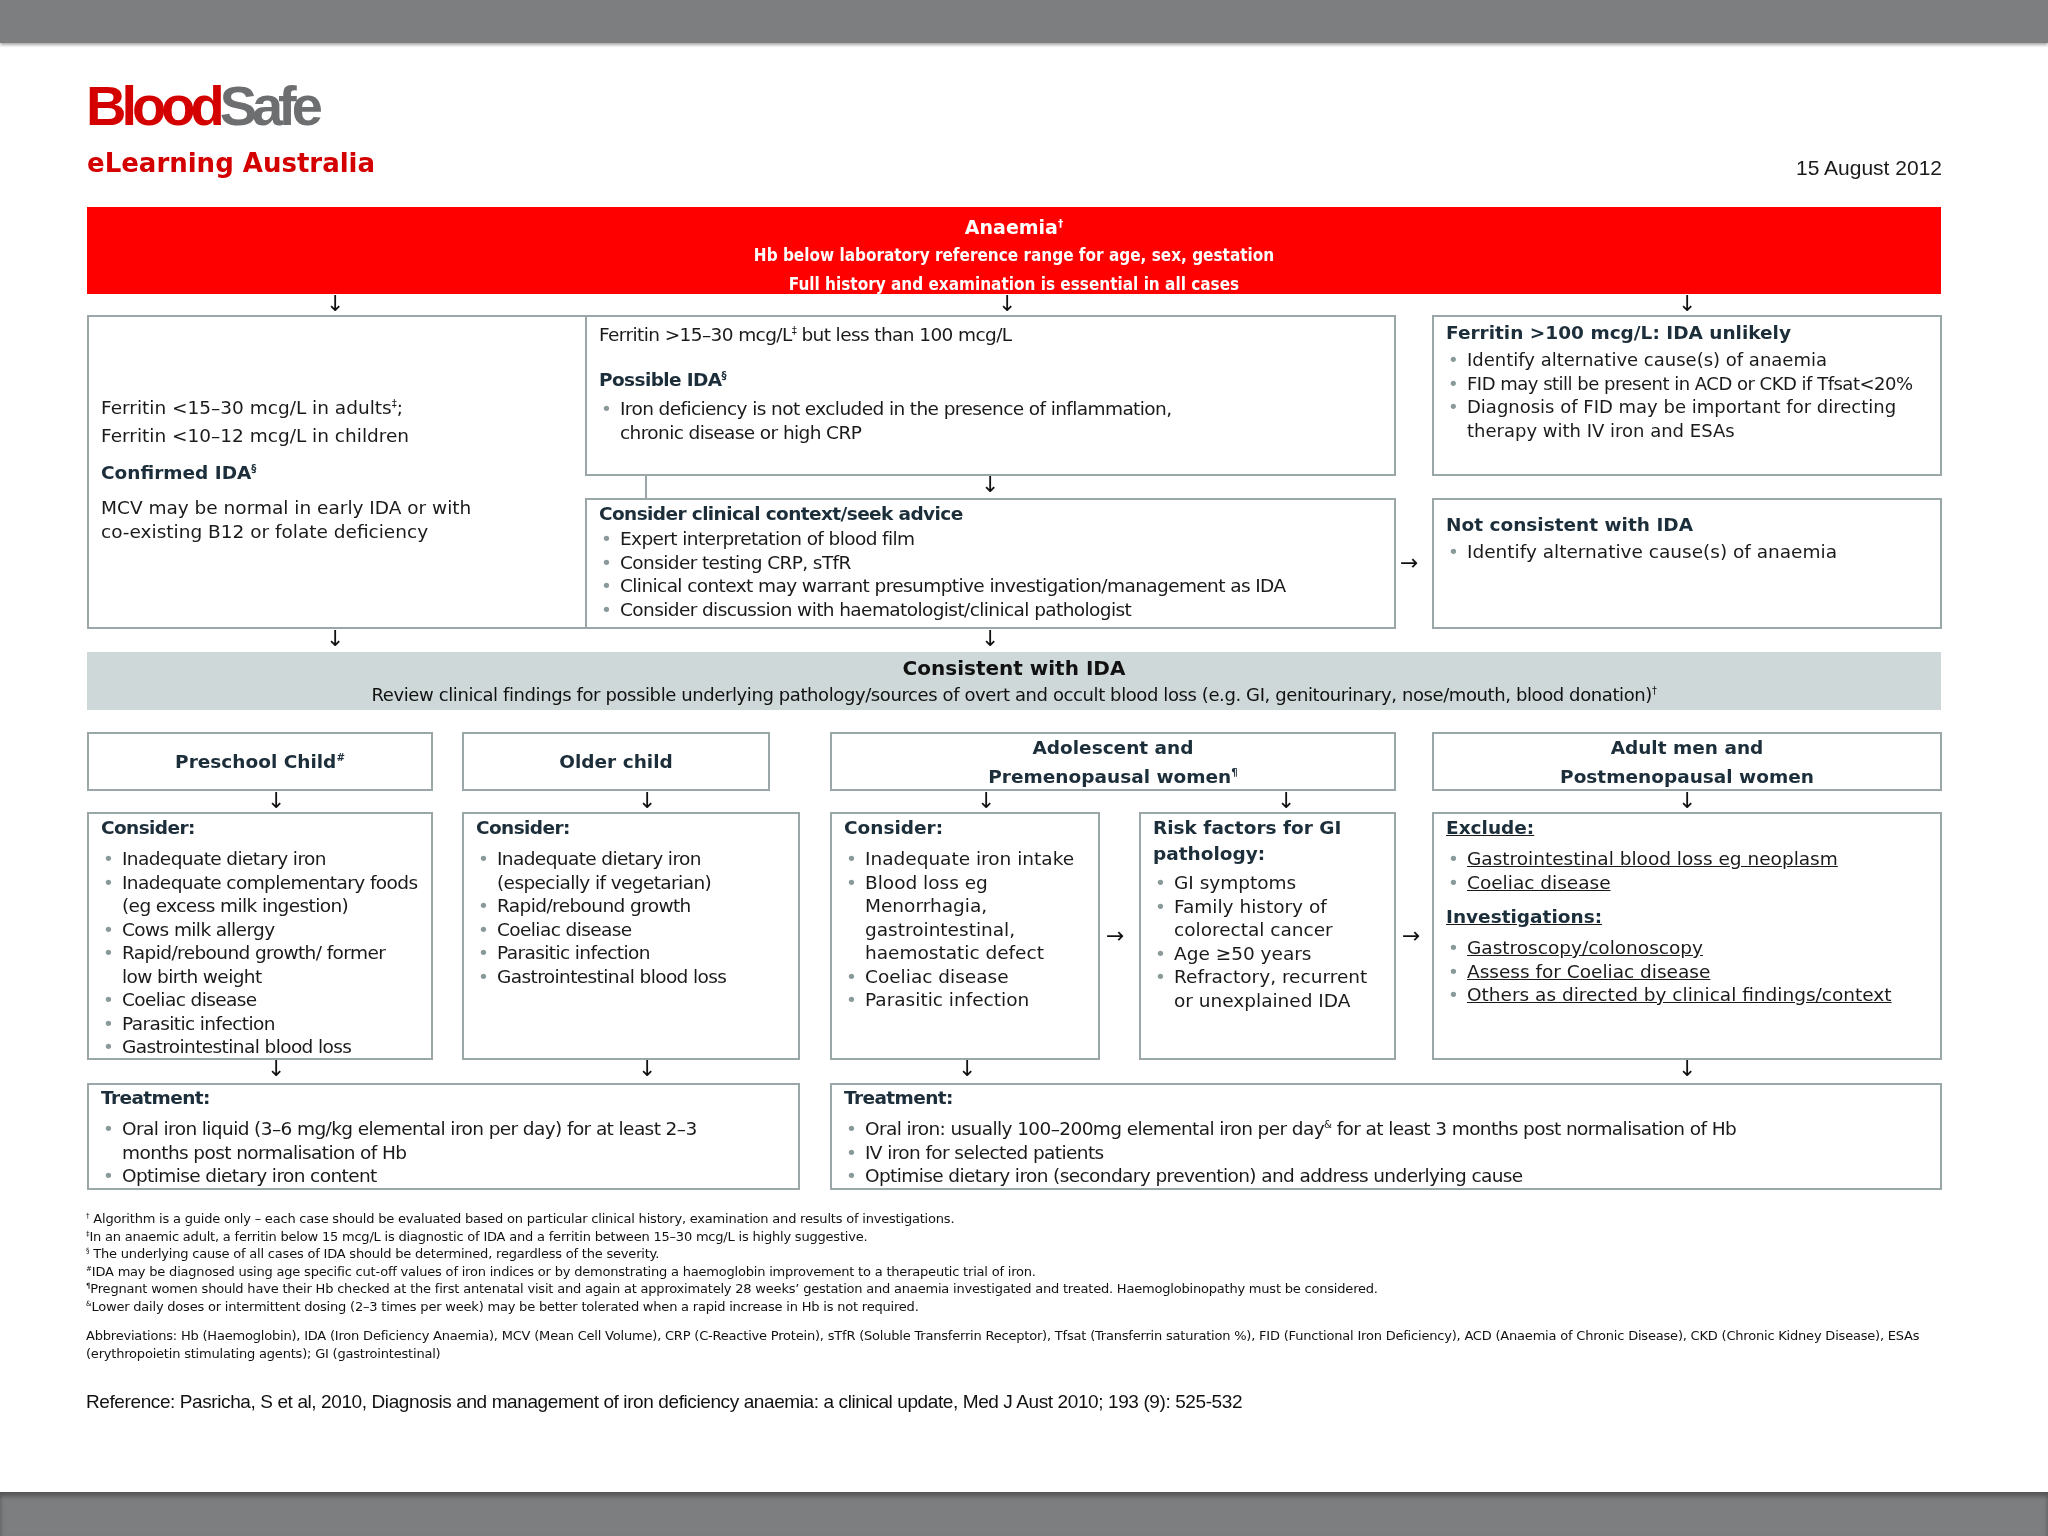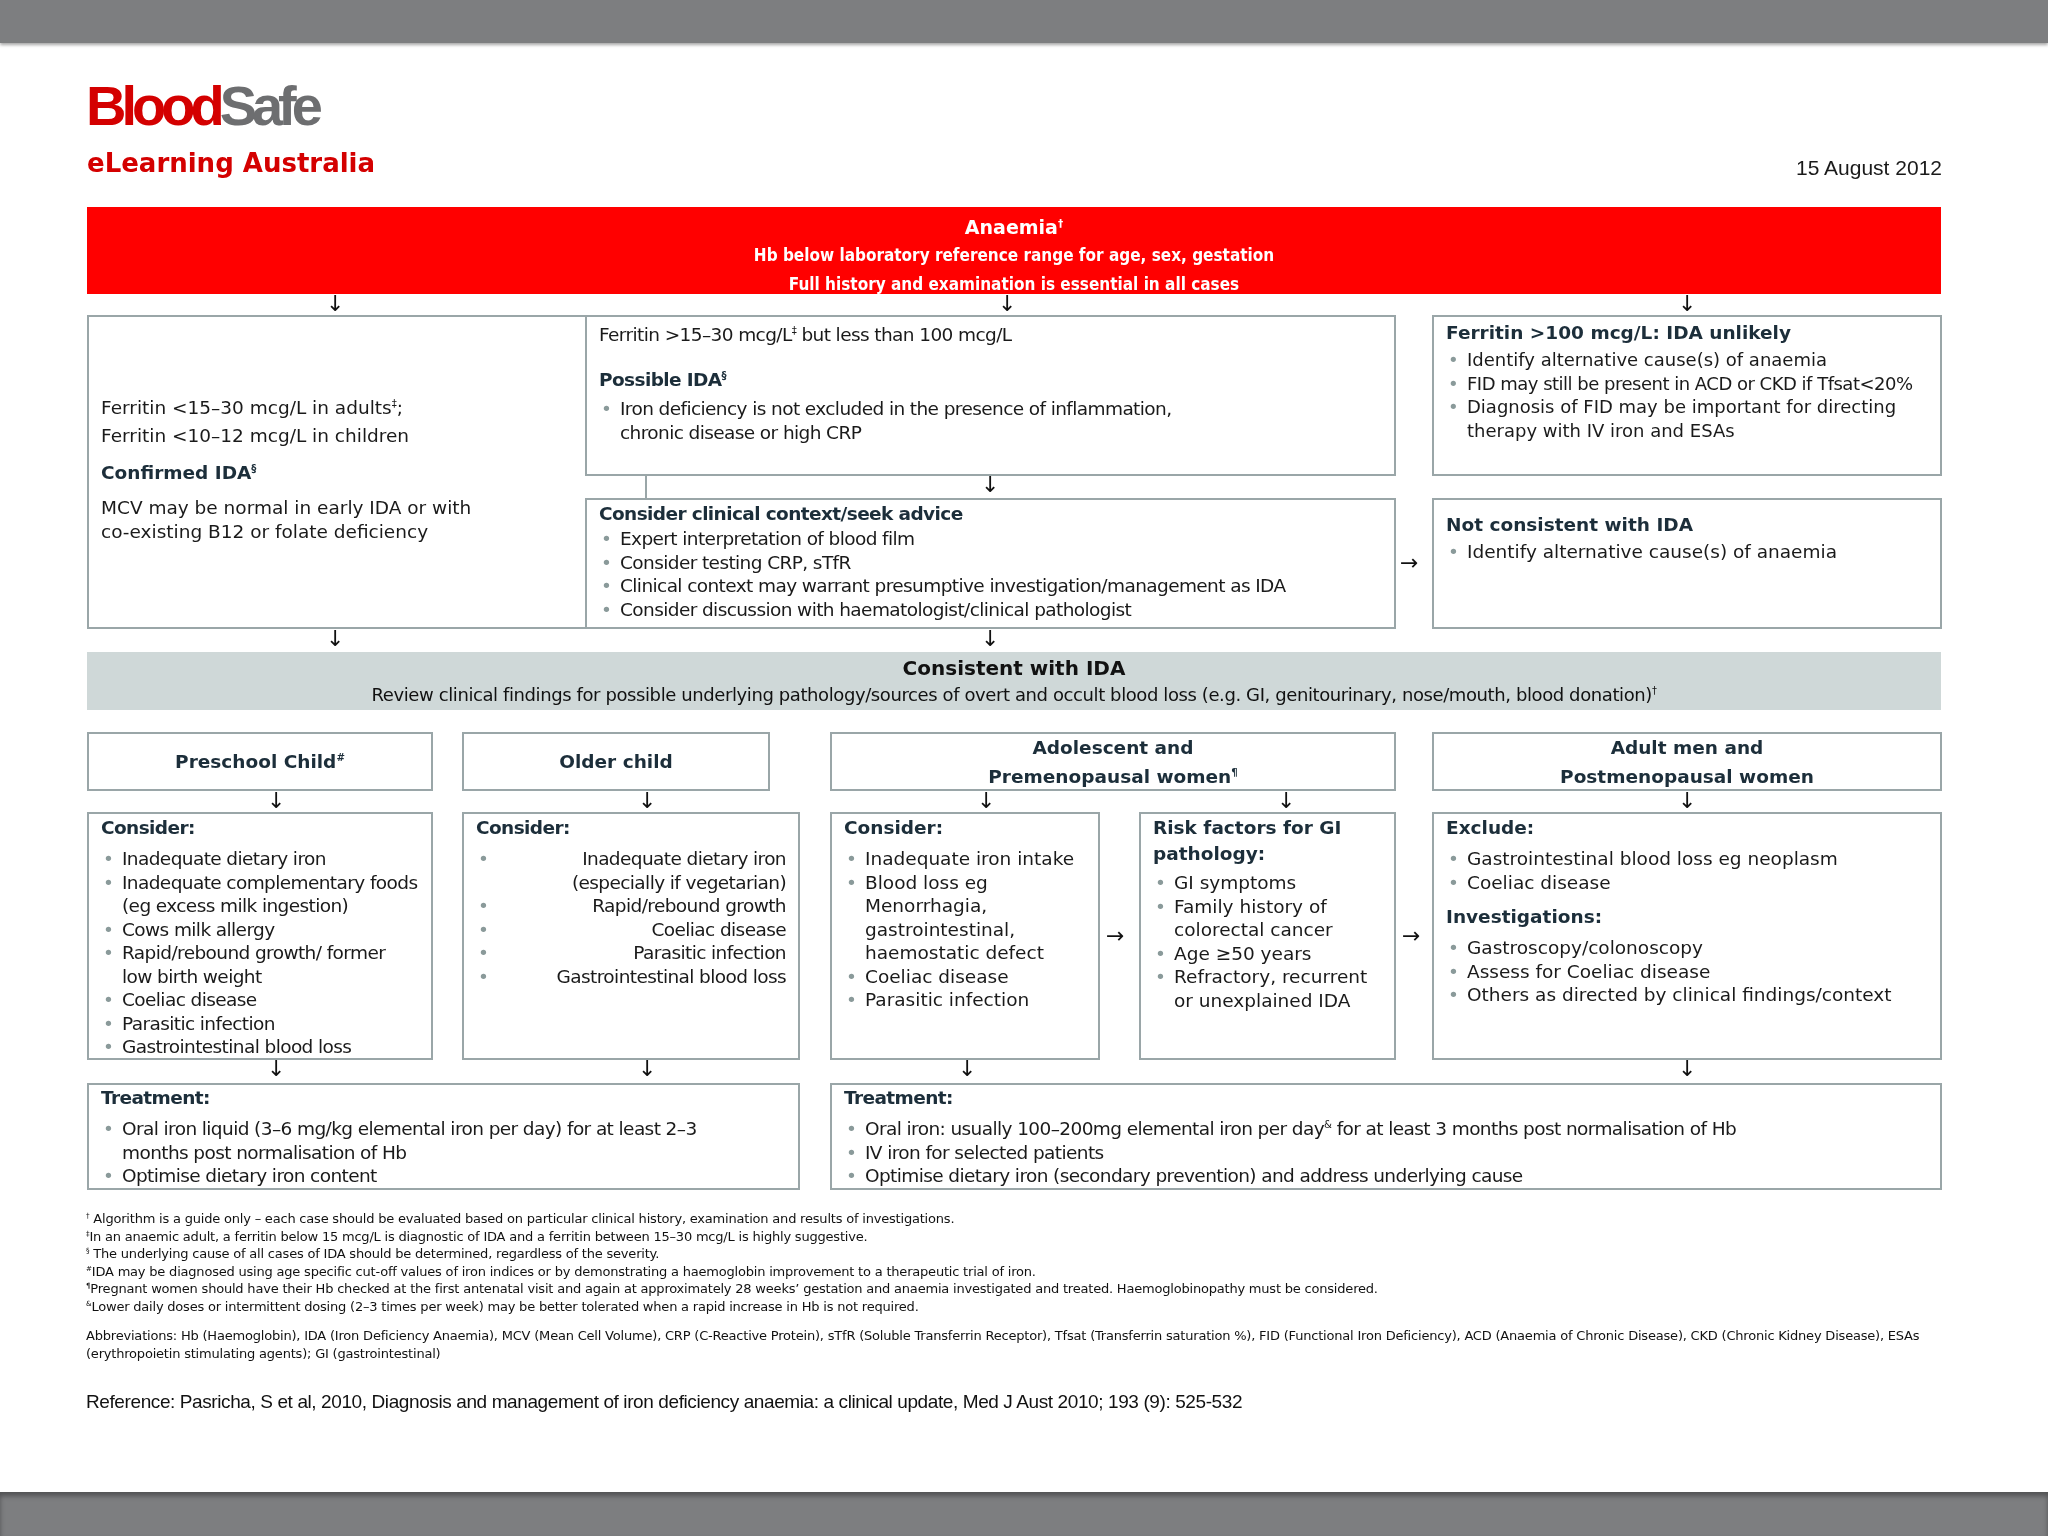--- a/index.html
+++ b/index.html
@@ -160,21 +160,21 @@
       <li>Coeliac disease</li>
       <li>Parasitic infection</li>
       <li>Gastrointestinal blood loss</li>
     </ul>
   </div>
 </div>
 
 <div class="box" style="left:462px; top:812px; width:338px; height:248px;">
   <div class="inner cond" style="padding-top:1px;">
     <div class="hd">Consider:</div>
-    <ul class="bl" style="margin-top:6px;text-align:right;">
+    <ul class="bl" style="margin-top:6px;">
       <li>Inadequate dietary iron (especially if vegetarian)</li>
       <li>Rapid/rebound growth</li>
       <li>Coeliac disease</li>
       <li>Parasitic infection</li>
       <li>Gastrointestinal blood loss</li>
     </ul>
   </div>
 </div>
 
 <div class="box" style="left:830px; top:812px; width:270px; height:248px;">
@@ -199,21 +199,21 @@
       <li>Family history of colorectal cancer</li>
       <li>Age ≥50 years</li>
       <li>Refractory, recurrent or unexplained IDA</li>
     </ul>
   </div>
 </div>
 
 <div class="arrow-r" style="left:1402px; top:925px;">→</div>
 
 <div class="box" style="left:1432px; top:812px; width:510px; height:248px;">
-  <div class="inner" style="padding-top:1px;">
+  <div class="inner" style="padding-top:1px;text-decoration:underline;">
     <div class="hd">Exclude:</div>
     <ul class="bl" style="margin-top:6px;">
       <li>Gastrointestinal blood loss eg neoplasm</li>
       <li>Coeliac disease</li>
     </ul>
     <div class="hd" style="margin-top:10px;">Investigations:</div>
     <ul class="bl" style="margin-top:6px;">
       <li>Gastroscopy/colonoscopy</li>
       <li>Assess for Coeliac disease</li>
       <li>Others as directed by clinical findings/context</li>

